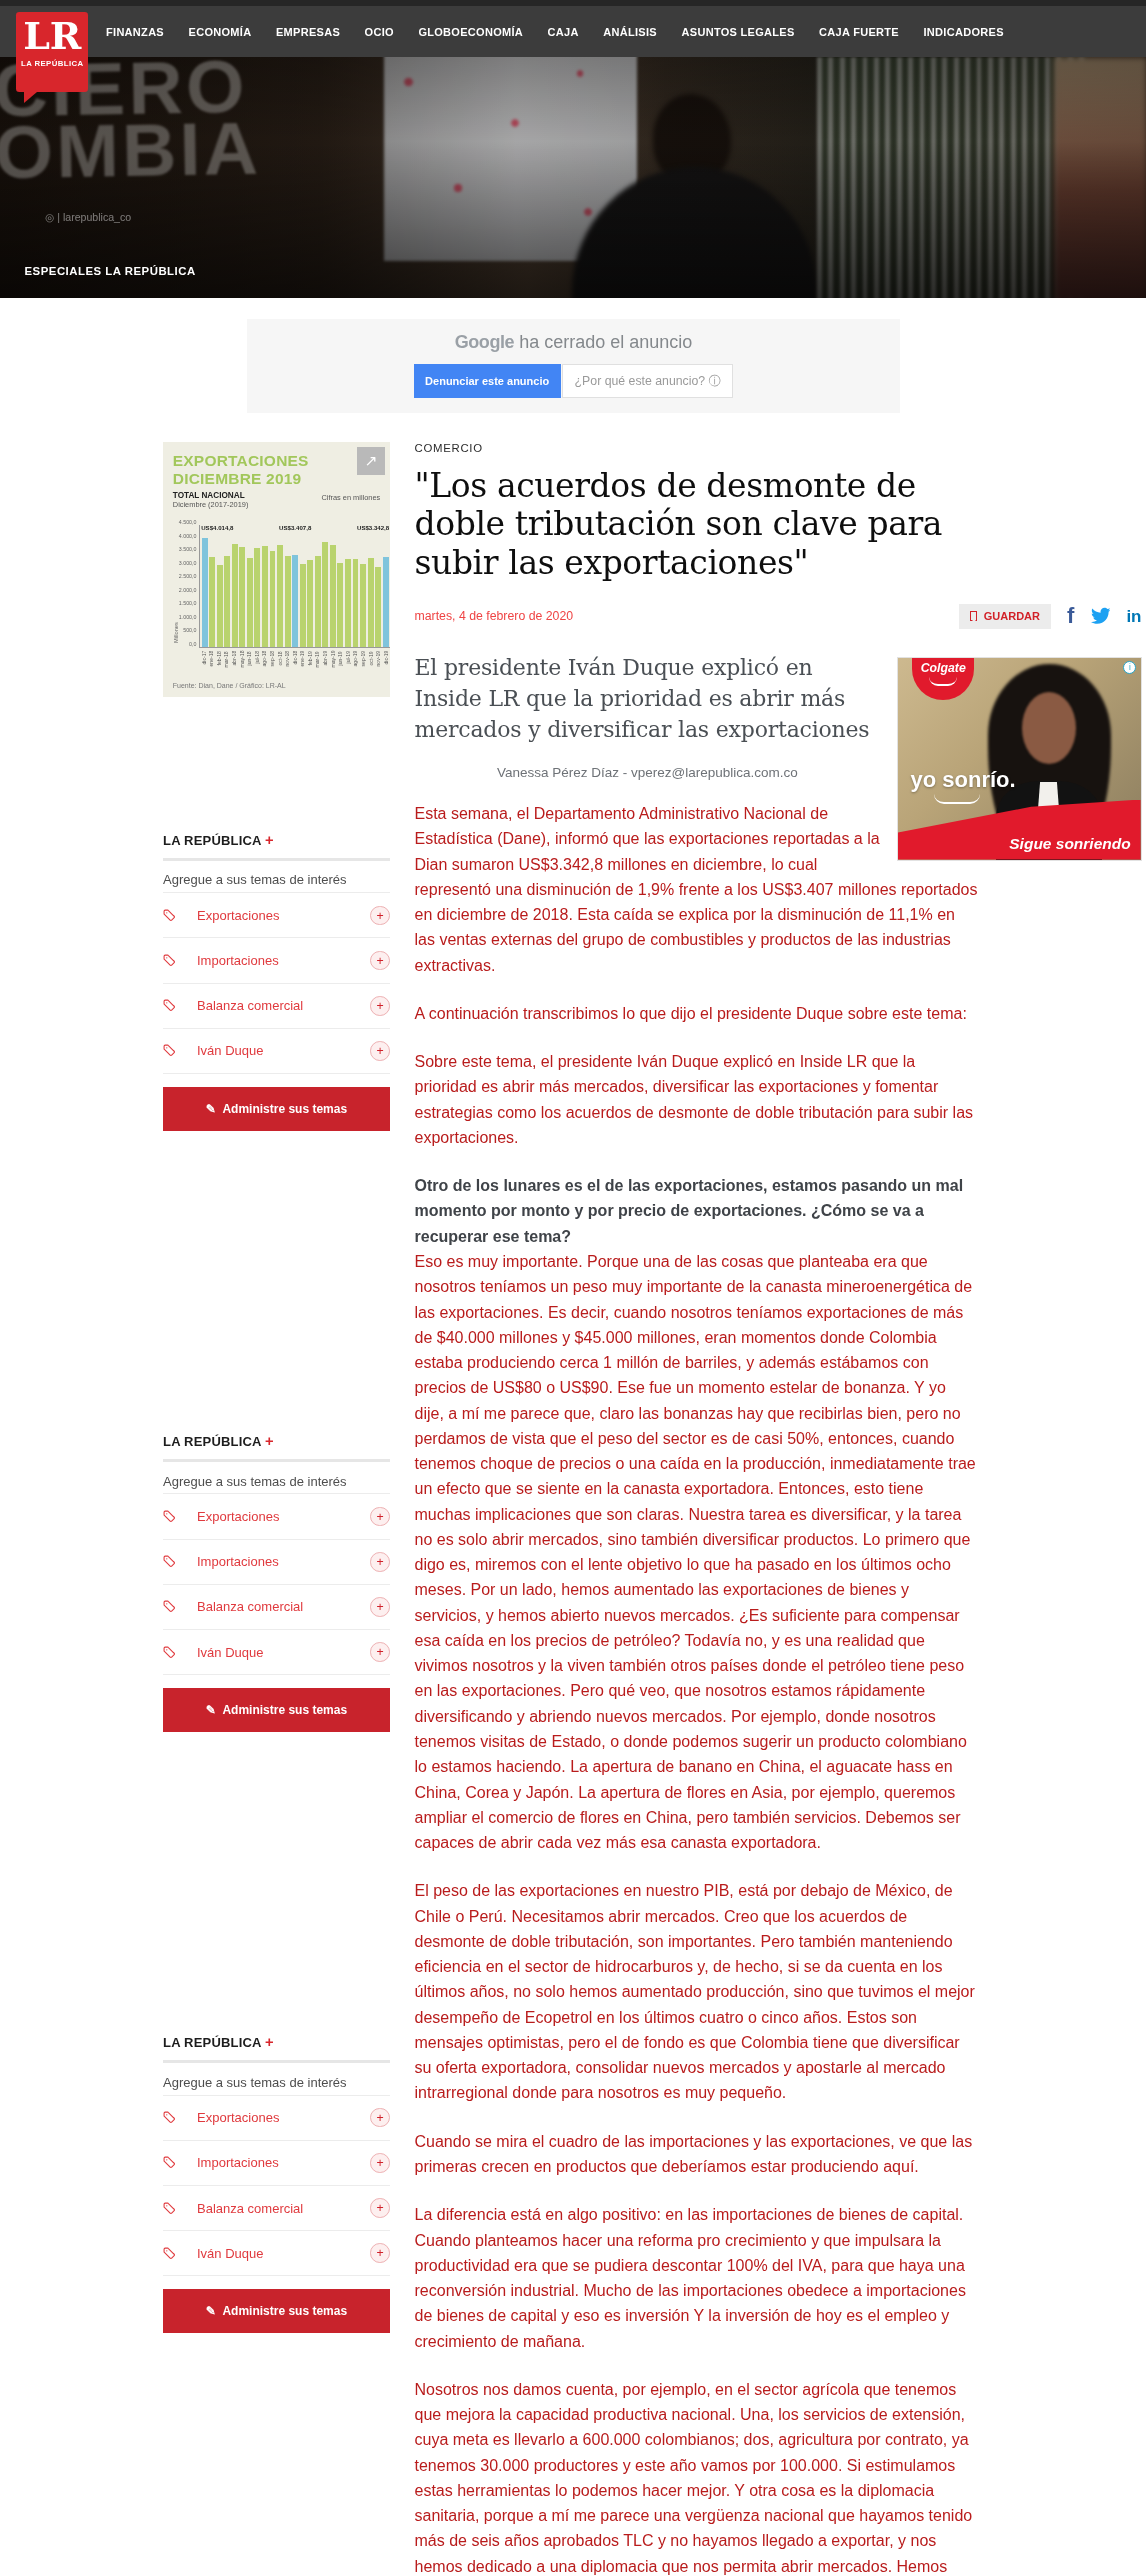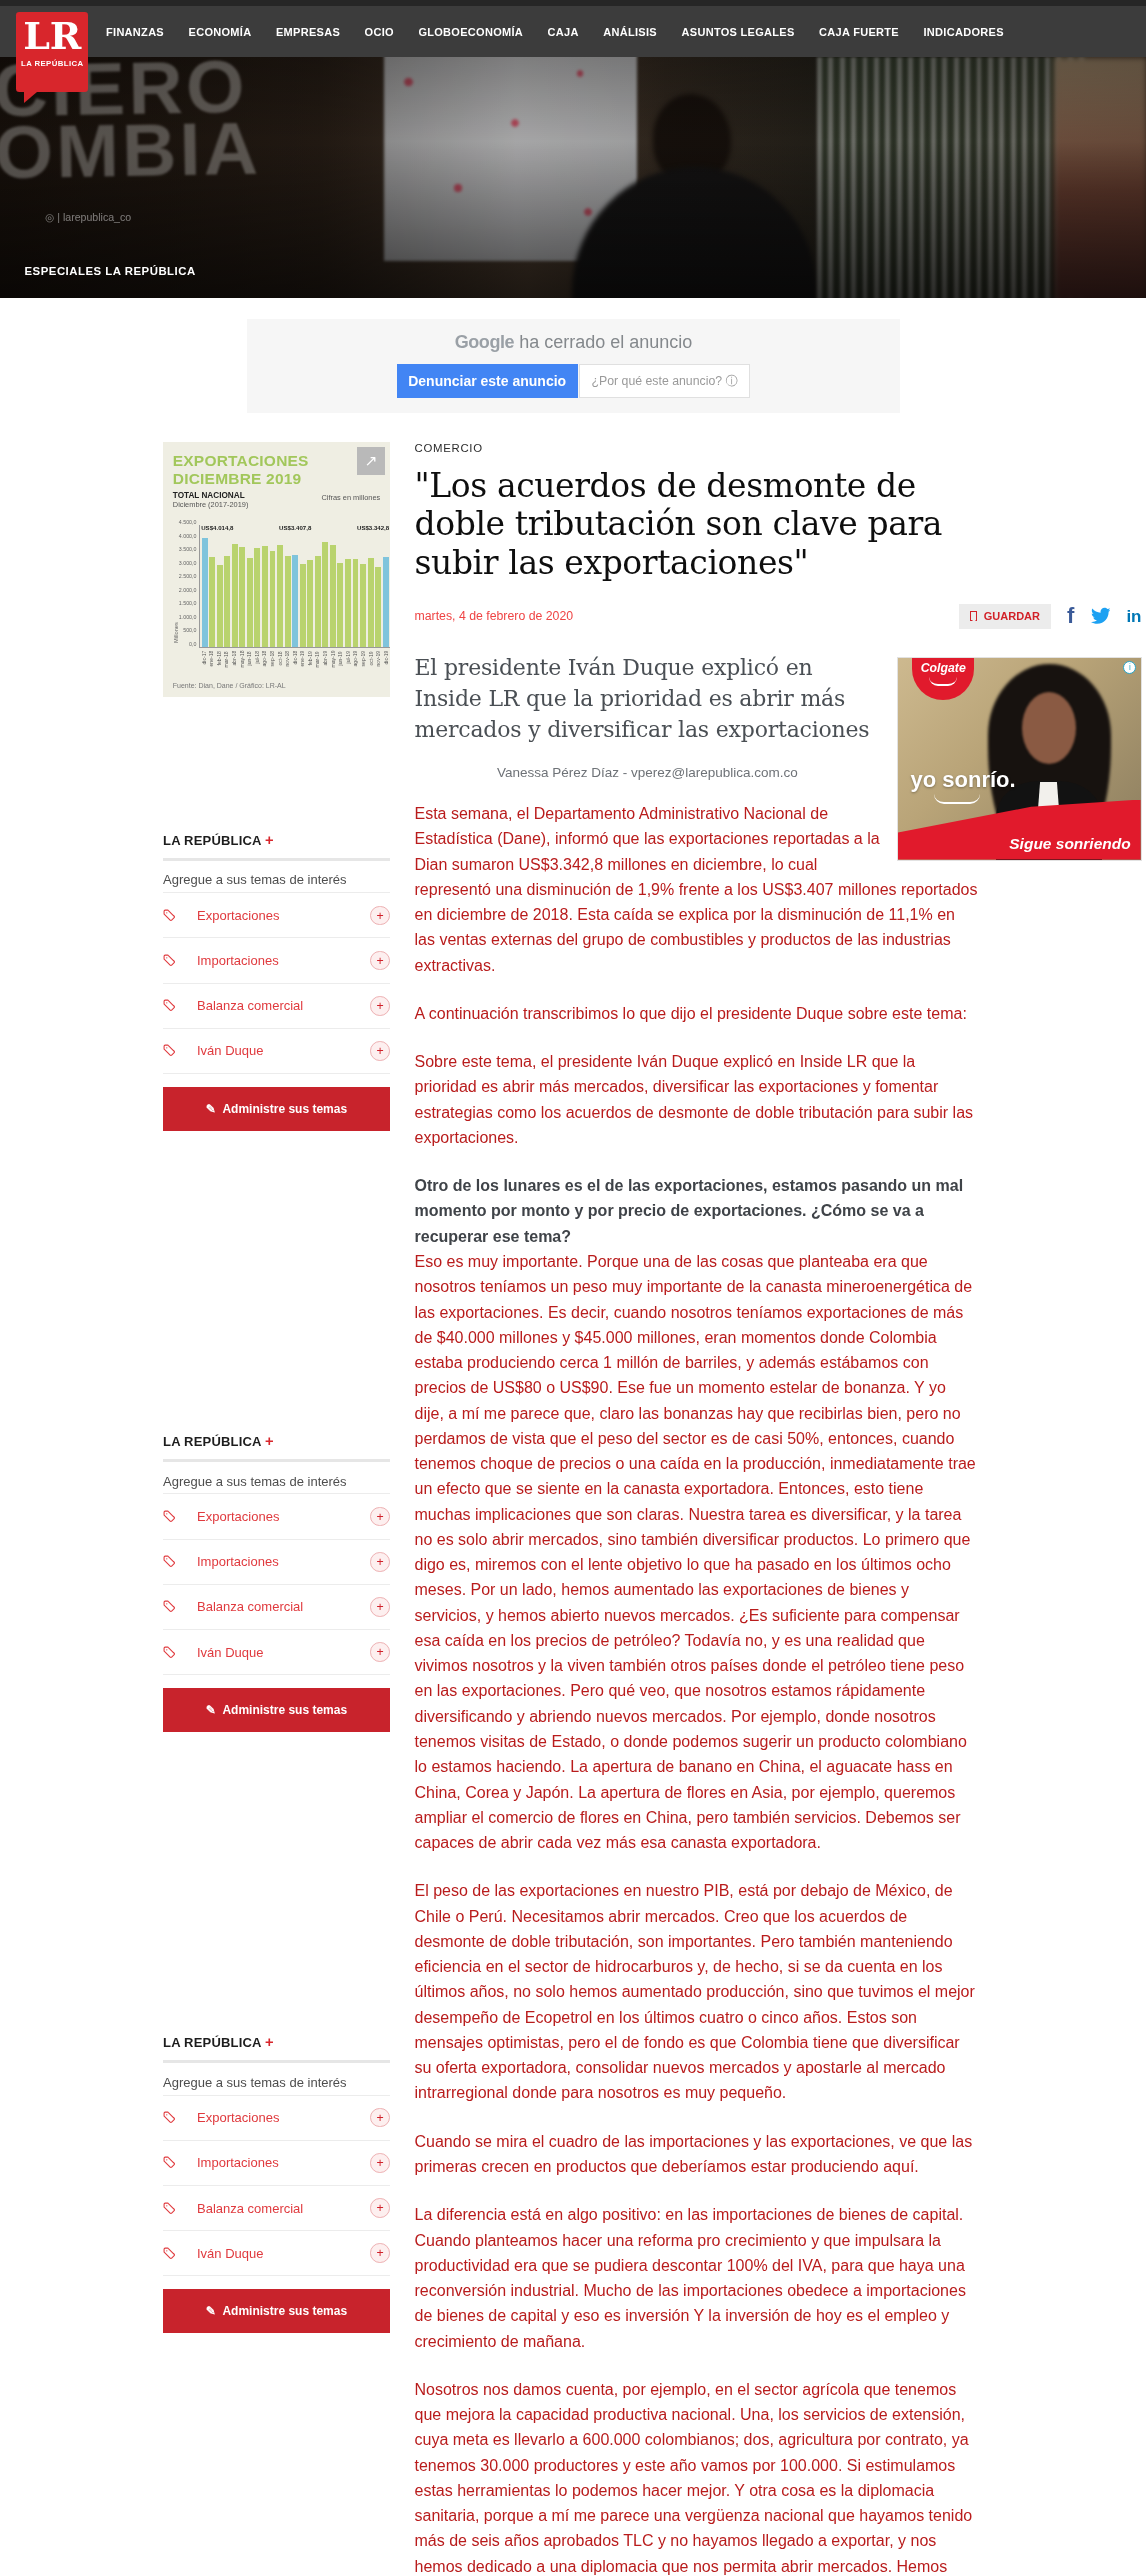--- a/index.html
+++ b/index.html
@@ -30,21 +30,21 @@
   .hero .handle { position:absolute; left:45px; top:154px; color:rgba(255,255,255,.45); font-size:10.6px; }
   .hero-caption { position:absolute; left:24.5px; bottom:14.7px; color:#fff; }
   .hero-kicker { font-size:11.4px; font-weight:bold; letter-spacing:0.5px; margin-bottom:6.5px; }
   .hero-title { font-size:33px; font-weight:bold; letter-spacing:0.4px; }
 
   
   .gad { width:653px; margin:21px auto 19.6px auto; background:#f6f6f6; padding:13px 0 14.7px 0; text-align:center; }
   .gad-line { font-size:18px; color:#84888c; margin-bottom:11.4px; }
   .gad-line .gbrand { color:#9aa0a6; font-weight:bold; letter-spacing:-0.4px; }
   .gad-buttons { display:flex; justify-content:center; gap:1.6px; }
-  .gad-report { background:#4285f4; color:#fff; border:none; font-size:14px; font-weight:bold; padding:7.4px 11.4px; cursor:pointer; font-family:inherit; }
+  .gad-report { background:#4285f4; color:#fff; border:none; font-size:11px; font-weight:bold; padding:7.4px 11.4px; cursor:pointer; font-family:inherit; }
   .gad-why { background:#fff; color:#9a9a9a; border:0.8px solid #e0e0e0; font-size:12.3px; padding:7.4px 11.4px; cursor:pointer; font-family:inherit; }
 
   
   .content { display:flex; padding-left:163px; margin-top:29px; }
   .left-rail { width:227px; flex:0 0 227px; margin-right:24.5px; }
   .article-col { width:727px; flex:0 0 727px; }
 
   
   .chart-card { position:relative; background:#efeee3; padding:9.8px 9.8px 8.2px 9.8px; margin-bottom:135px; }
   .chart-title { color:#a2c75b; font-size:15.5px; font-weight:bold; letter-spacing:0.2px; }

